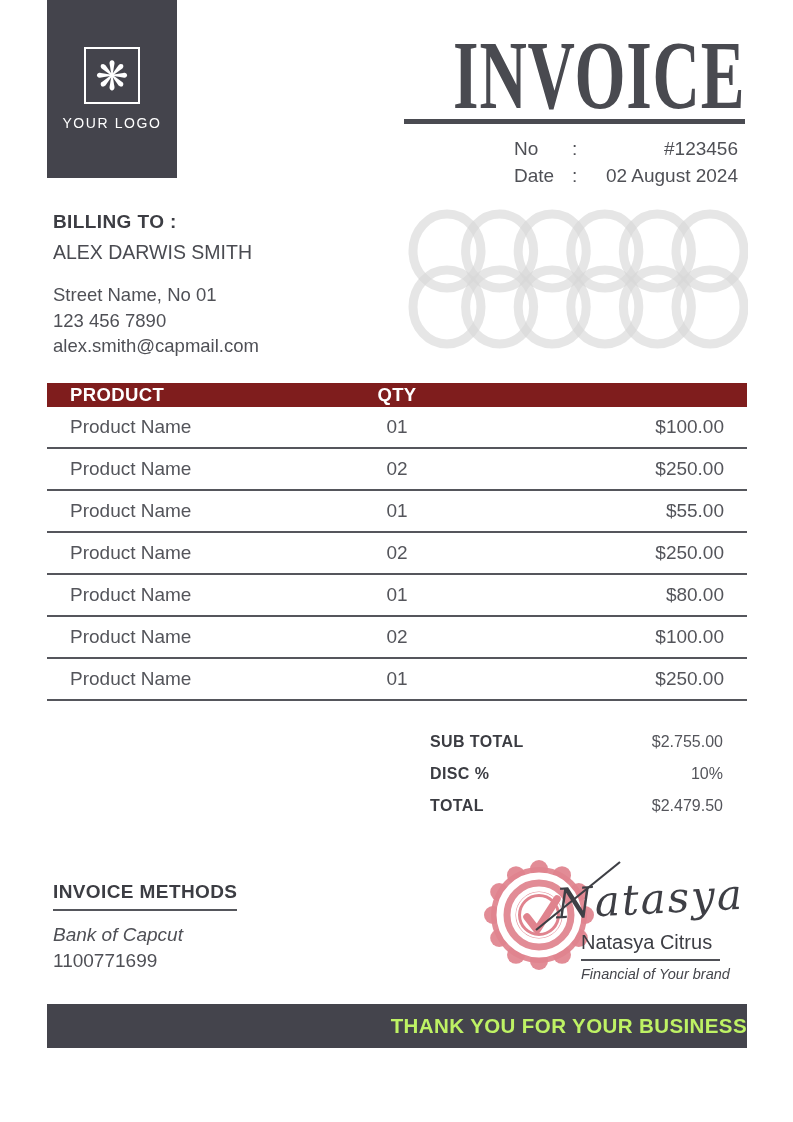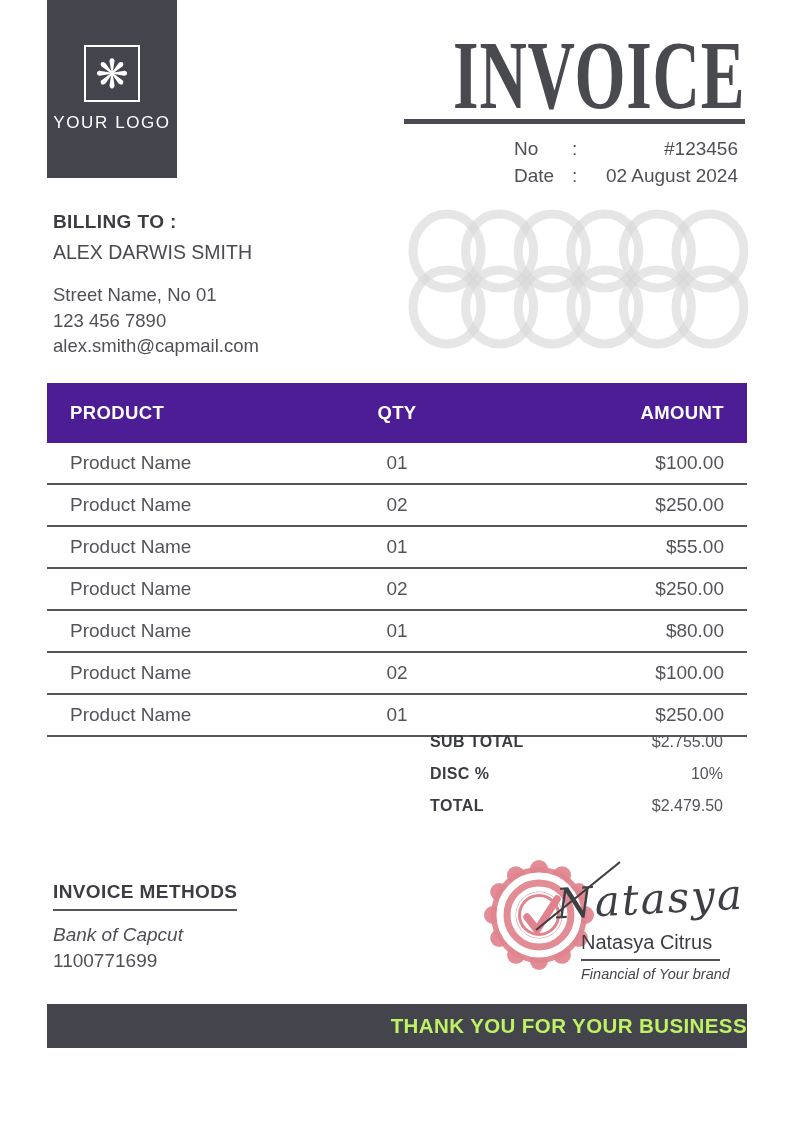--- a/index.html
+++ b/index.html
@@ -14,21 +14,21 @@
   .logo-box {
     position:absolute; left:47px; top:0; width:130px; height:178px;
     background:#44444c; display:flex; flex-direction:column;
     align-items:center; justify-content:center;
   }
   .logo-frame {
     width:56px; height:57px; border:2.5px solid #ffffff;
     display:flex; align-items:center; justify-content:center;
   }
   .logo-glyph { color:#ffffff; font-size:40px; line-height:1; font-family:"DejaVu Sans", sans-serif; }
-  .logo-text { color:#ffffff; font-size:17px; letter-spacing:1.6px; margin-top:11px; }
+  .logo-text { color:#ffffff; font-size:14px; letter-spacing:1.6px; margin-top:11px; }
 
   
   .title-wrap { position:absolute; right:48px; top:28px; text-align:right; height:92px; }
   .invoice-title {
     display:inline-block; font-family:"Liberation Serif", serif; font-weight:bold;
     font-size:82px; line-height:1; color:#494a50; letter-spacing:1px;
     transform:scale(0.80,1.18); transform-origin:top right; white-space:nowrap;
   }
   .title-underline { position:absolute; right:48px; top:119px; width:341px; height:5px; background:#4a4b51; }
 
@@ -42,21 +42,21 @@
   .billing-heading { font-size:19px; font-weight:bold; color:#3c3d43; letter-spacing:0.4px; }
   .billing-name { font-size:19.5px; color:#4a4b51; margin-top:8px; }
   .billing-contact { margin-top:18px; font-size:18.5px; line-height:25.5px; color:#4f5056; }
 
   
   .pattern { position:absolute; left:408px; top:208px; }
 
   
   .inv-table { position:absolute; left:47px; top:383px; width:700px; }
   .t-head {
-    height:60px; background:#4c1d95; display:grid;
+    height:24px; background:#7f1d1d; display:grid;
     grid-template-columns:270px 160px 270px; align-items:center;
     color:#ffffff; font-weight:bold; font-size:18.5px; letter-spacing:0.4px;
   }
   .t-row {
     height:42px; display:grid; grid-template-columns:270px 160px 270px;
     align-items:center; font-size:19px; color:#54555b;
     border-bottom:2px solid #55565c;
   }
   .c-product { padding-left:23px; text-align:left; }
   .c-qty { text-align:center; }
@@ -149,21 +149,20 @@
       <ellipse cx="196.8" cy="99" rx="34" ry="37"></ellipse>
       <ellipse cx="249.4" cy="99" rx="34" ry="37"></ellipse>
       <ellipse cx="302" cy="99" rx="34" ry="37"></ellipse>
     </g>
   </svg>
 
   <div class="inv-table">
     <div class="t-head">
       <span class="c-product">PRODUCT</span>
       <span class="c-qty">QTY</span>
-      <span class="c-amount">AMOUNT</span>
     </div>
     <div class="t-row">
       <span class="c-product">Product Name</span>
       <span class="c-qty">01</span>
       <span class="c-amount">$100.00</span>
     </div>
     <div class="t-row">
       <span class="c-product">Product Name</span>
       <span class="c-qty">02</span>
       <span class="c-amount">$250.00</span>

